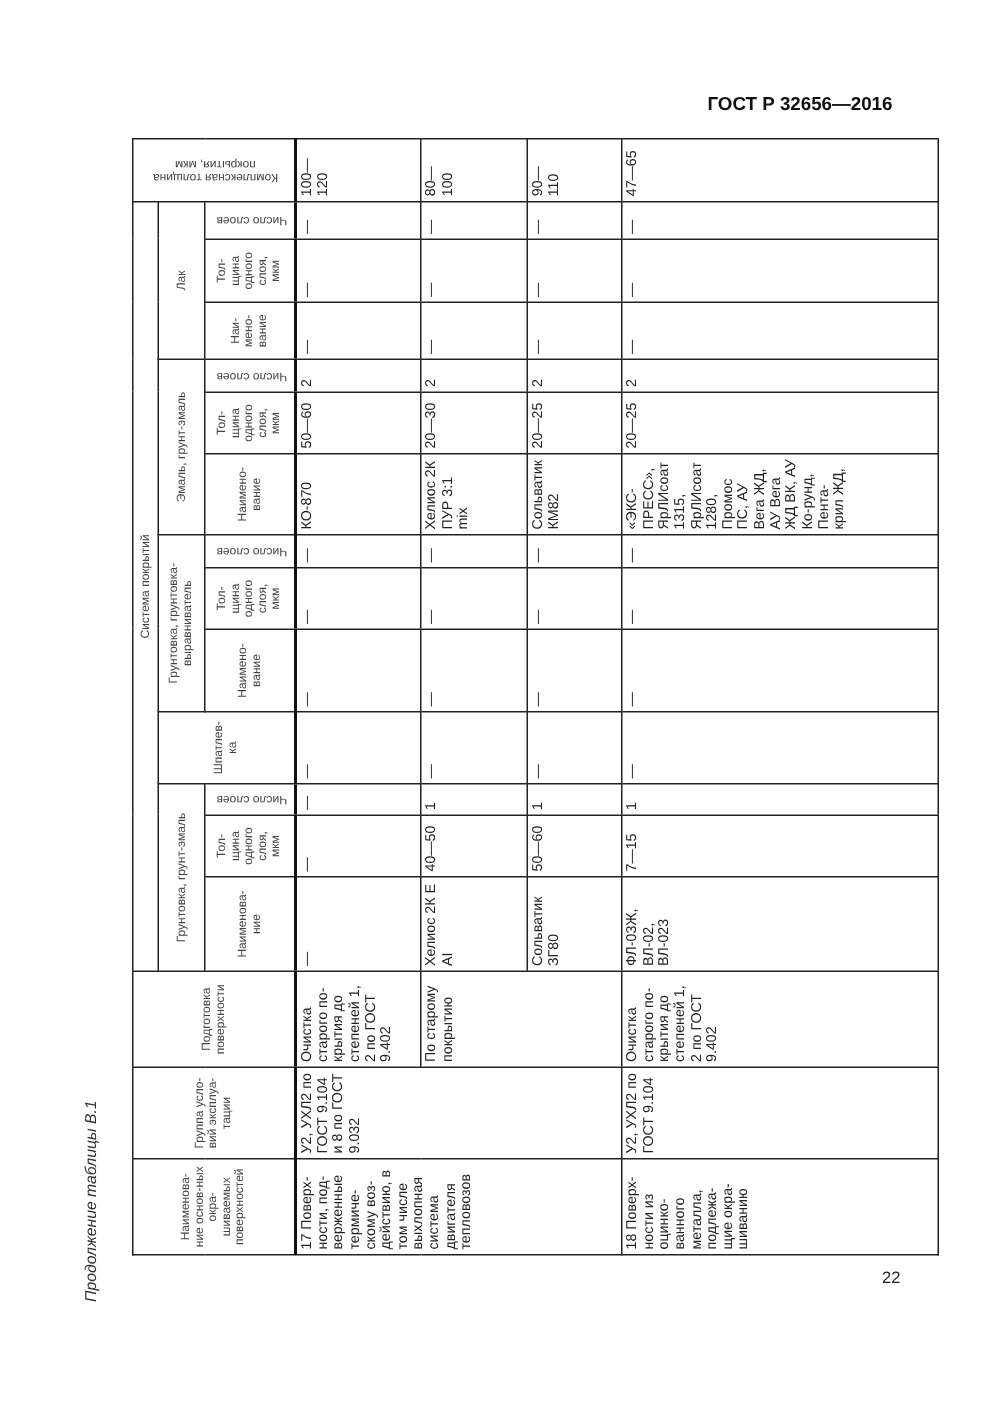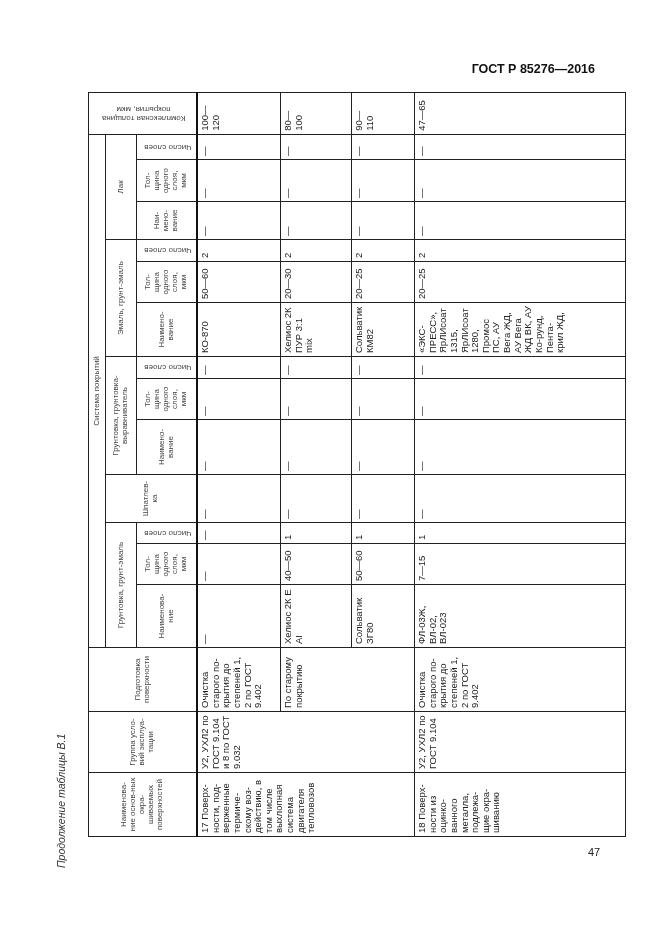--- a/index.html
+++ b/index.html
@@ -22,23 +22,23 @@
   tr.h2 th { height:26px; }
   tr.h3 th { height:55px; }
   tr.r17a td { height:78px; }
   tr.r17b td { height:66px; }
   tr.r17c td { height:58px; }
   tr.r18 td { height:206px; }
 </style>
 </head>
 <body>
 
-<div class="std">ГОСТ Р 85276—2016</div>
+<div class="std">ГОСТ Р 32656—2016</div>
 <div class="caption">Продолжение таблицы В.1</div>
-<div class="pagenum">47</div>
+<div class="pagenum">22</div>
 
 <div class="rot">
 <table>
   <colgroup>
     <col style="width:64px">
         <col style="width:61px">
         <col style="width:64px">
     <col style="width:63px">
         <col style="width:41px">
         <col style="width:21px">

